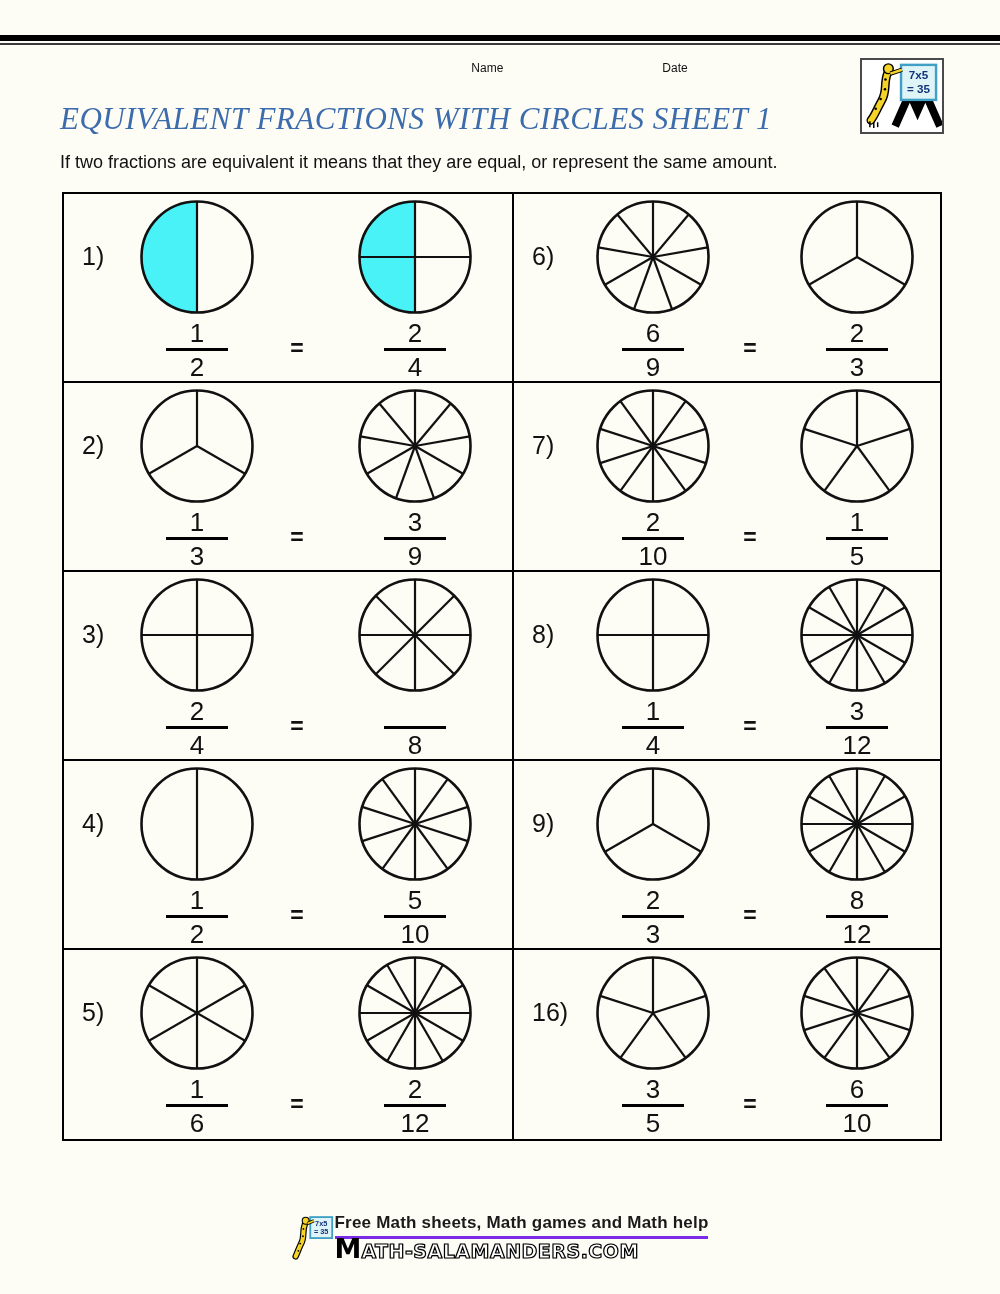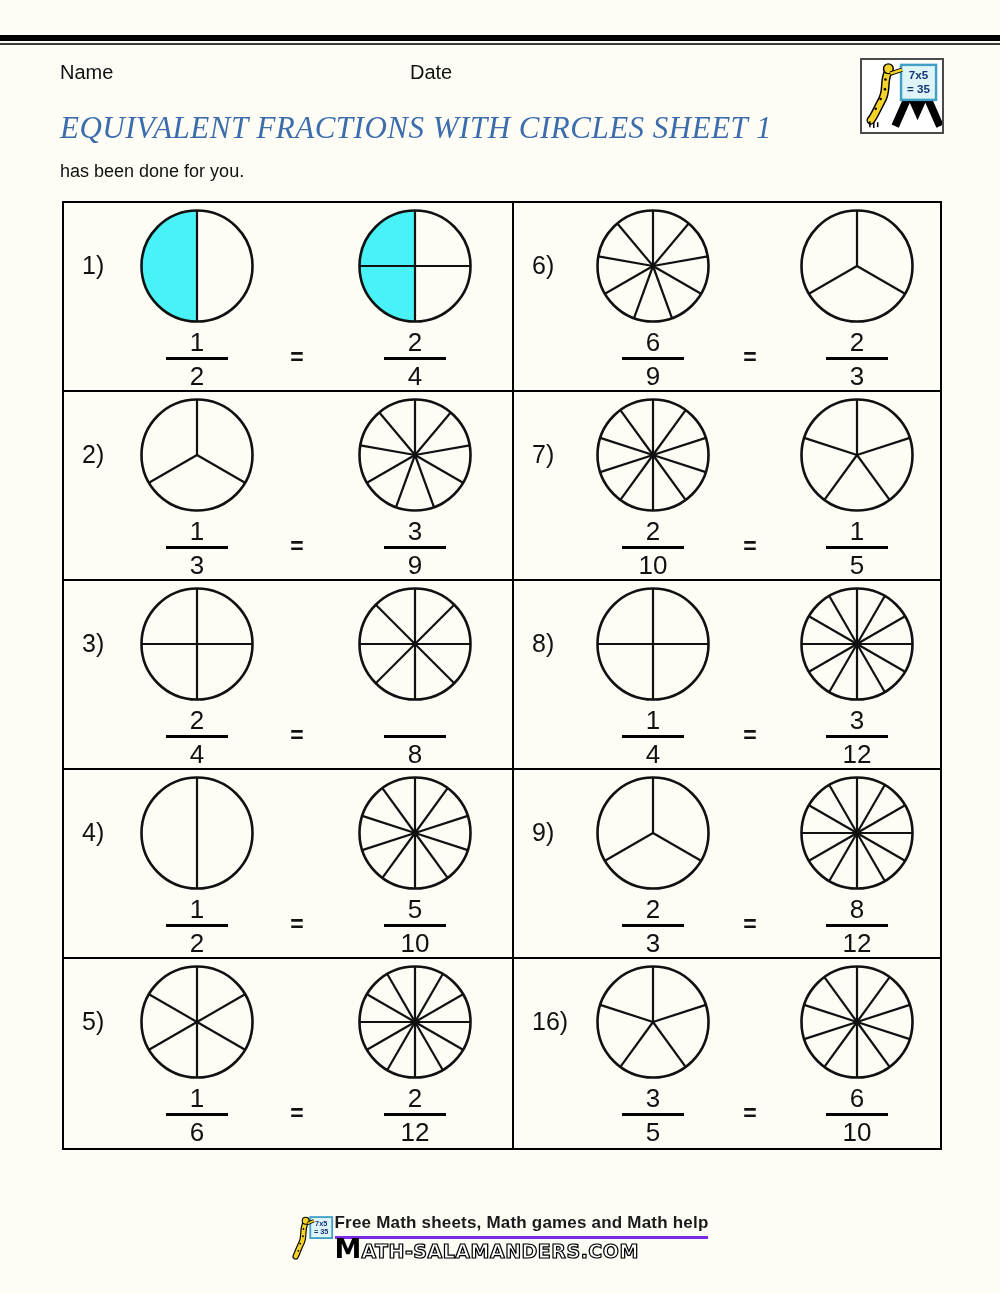--- a/index.html
+++ b/index.html
@@ -12,21 +12,22 @@
     overflow:hidden;
   }
   .top-rule{
     margin-top:35px;
     height:2px;
     border-top:6px solid #000;
     border-bottom:2px solid #3a3a3a;
   }
   .header-row{
     margin:16px 60px 12px 60px;
-    font-size:20px;
+    font-size:12px;
+    text-align:center;
   }
   .name-label{display:inline-block;width:350px;}
   .logo-box{
     position:absolute;top:58px;right:56px;
     width:84px;height:76px;
     background:#fff;
     border:2px solid #4a4a4a;
     box-sizing:border-box;
   }
   .page-title{
@@ -119,21 +120,21 @@
       <line x1="8" y1="63" x2="8" y2="69" stroke="#000" stroke-width="1.5"></line>
       <line x1="12" y1="64" x2="12" y2="70" stroke="#000" stroke-width="1.5"></line>
       <line x1="16" y1="64" x2="16" y2="69" stroke="#000" stroke-width="1.5"></line>
     </g>
   </svg>
 </div>
 
 <div class="page-title" style="color: rgb(60, 108, 172);">EQUIVALENT FRACTIONS WITH CIRCLES SHEET 1</div>
 
 <div class="instructions">
-  <div>has been done for you.</div>
+  <div>If two fractions are equivalent it means that they are equal, or represent the same amount.</div>
 </div>
 
 <div class="problems-table" id="grid">
     <div class="cell col0">
     <div class="pnum">1)</div>
     <div class="group group-a">
       <div class="circle">
           <svg width="116" height="116" viewBox="-58 -58 116 116">
             <path d="M0,0 L0.00,-55.50 A55.5,55.5 0 0 0 -0.00,55.50 Z" fill="#48F2F6" stroke="none"></path>
             <line x1="0" y1="0" x2="0.00" y2="-55.50" stroke="#111" stroke-width="2.2"></line>

